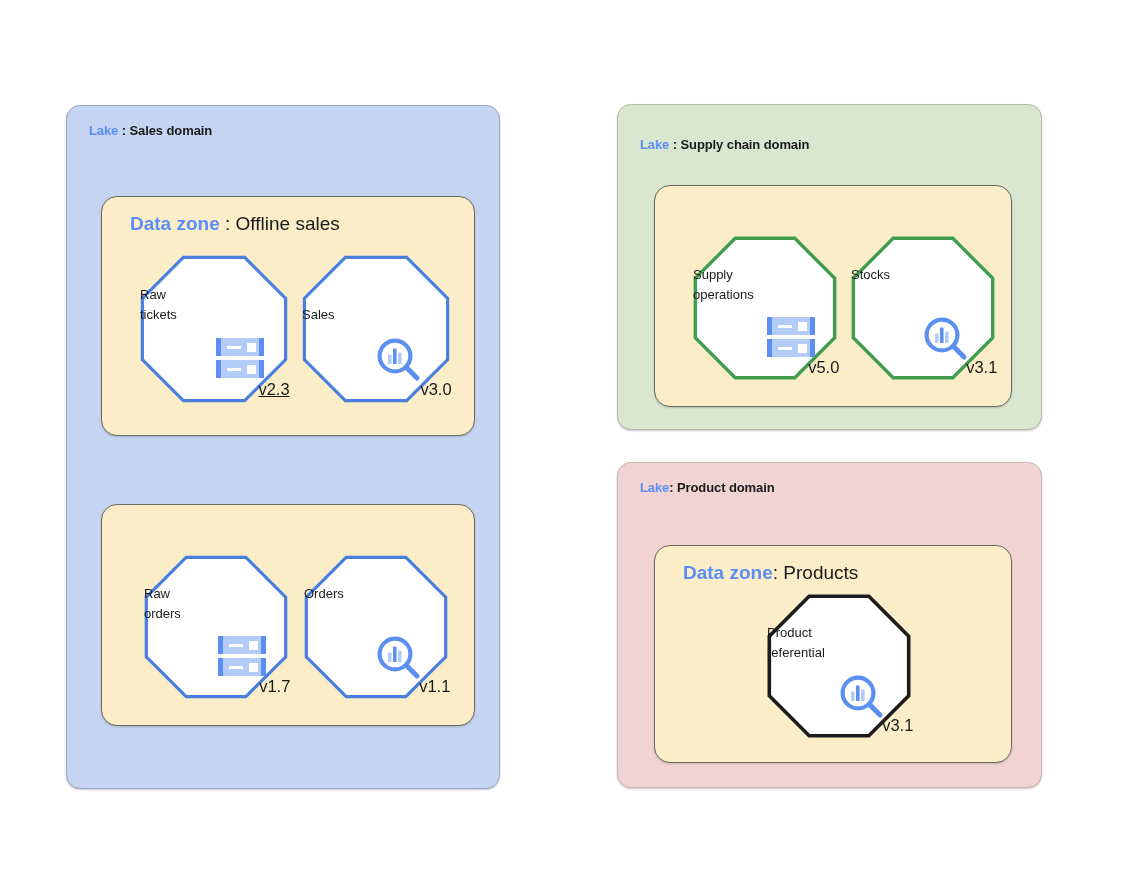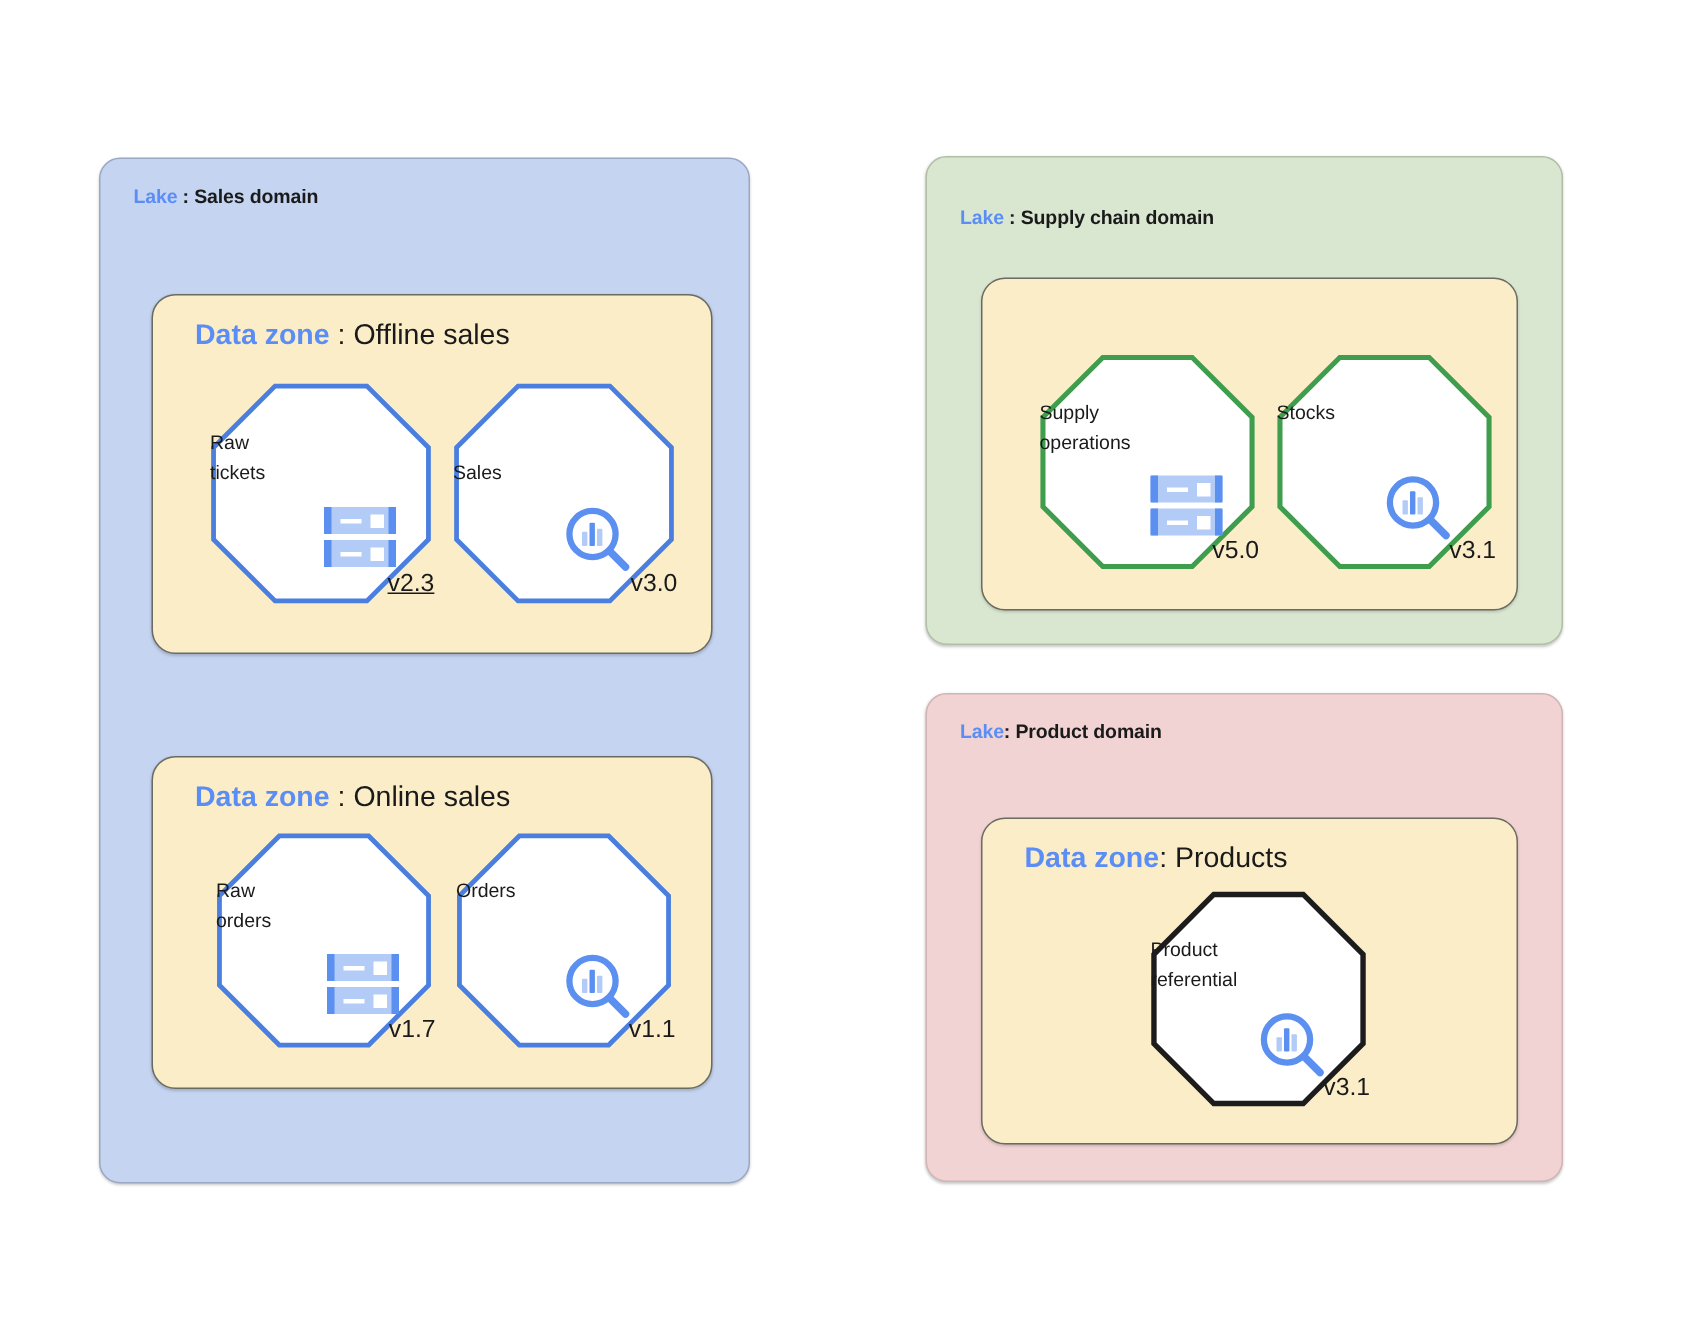--- a/index.html
+++ b/index.html
@@ -138,21 +138,20 @@
               <line x1="30.5" y1="30.5" x2="41" y2="41" stroke="#5b8ff0" stroke-width="5" stroke-linecap="round"></line>
               <rect x="12" y="17.5" width="3.6" height="9.5" rx="0.6" fill="#b3cbf7"></rect>
               <rect x="17" y="11.5" width="3.6" height="15.5" rx="0.6" fill="#5b8ff0"></rect>
               <rect x="22" y="15.5" width="3.6" height="11.5" rx="0.6" fill="#b3cbf7"></rect>
             </svg>
           </div>
           <div class="asset-version" style="left: 118.4px; top: 125.06px;">v3.0</div>
         </div>
       </div>
       <div class="zone" style="left: 34px; top: 398px; width: 374px; height: 222px;">
-        <div class="zone-title" style="left: 28px; top: 16px;"><span class="kw">Data zone</span><span> : </span><span>Online sales</span></div>
         <div class="asset" style="left: 42px; top: 50px; width: 144px; height: 144px;">
           <svg width="144" height="144" viewBox="0 0 100 100">
             <polygon points="29.3,1.6 70.7,1.6 98.4,29.3 98.4,70.7 70.7,98.4 29.3,98.4 1.6,70.7 1.6,29.3" fill="#ffffff" stroke="#4a7fe0" stroke-width="2.2222222222222223" stroke-linejoin="miter"></polygon>
           </svg>
           <div class="asset-label" style="top: 28.8px;">Raw
 orders</div>
           <div class="asset-icon" style="top: 79.92px;">
             <svg width="52" height="42" viewBox="0 0 52 42">
               <rect x="2" y="1" width="48" height="18" rx="1.5" fill="#b3cbf7"></rect>
               <rect x="2" y="1" width="5" height="18" fill="#5b8ff0"></rect>

